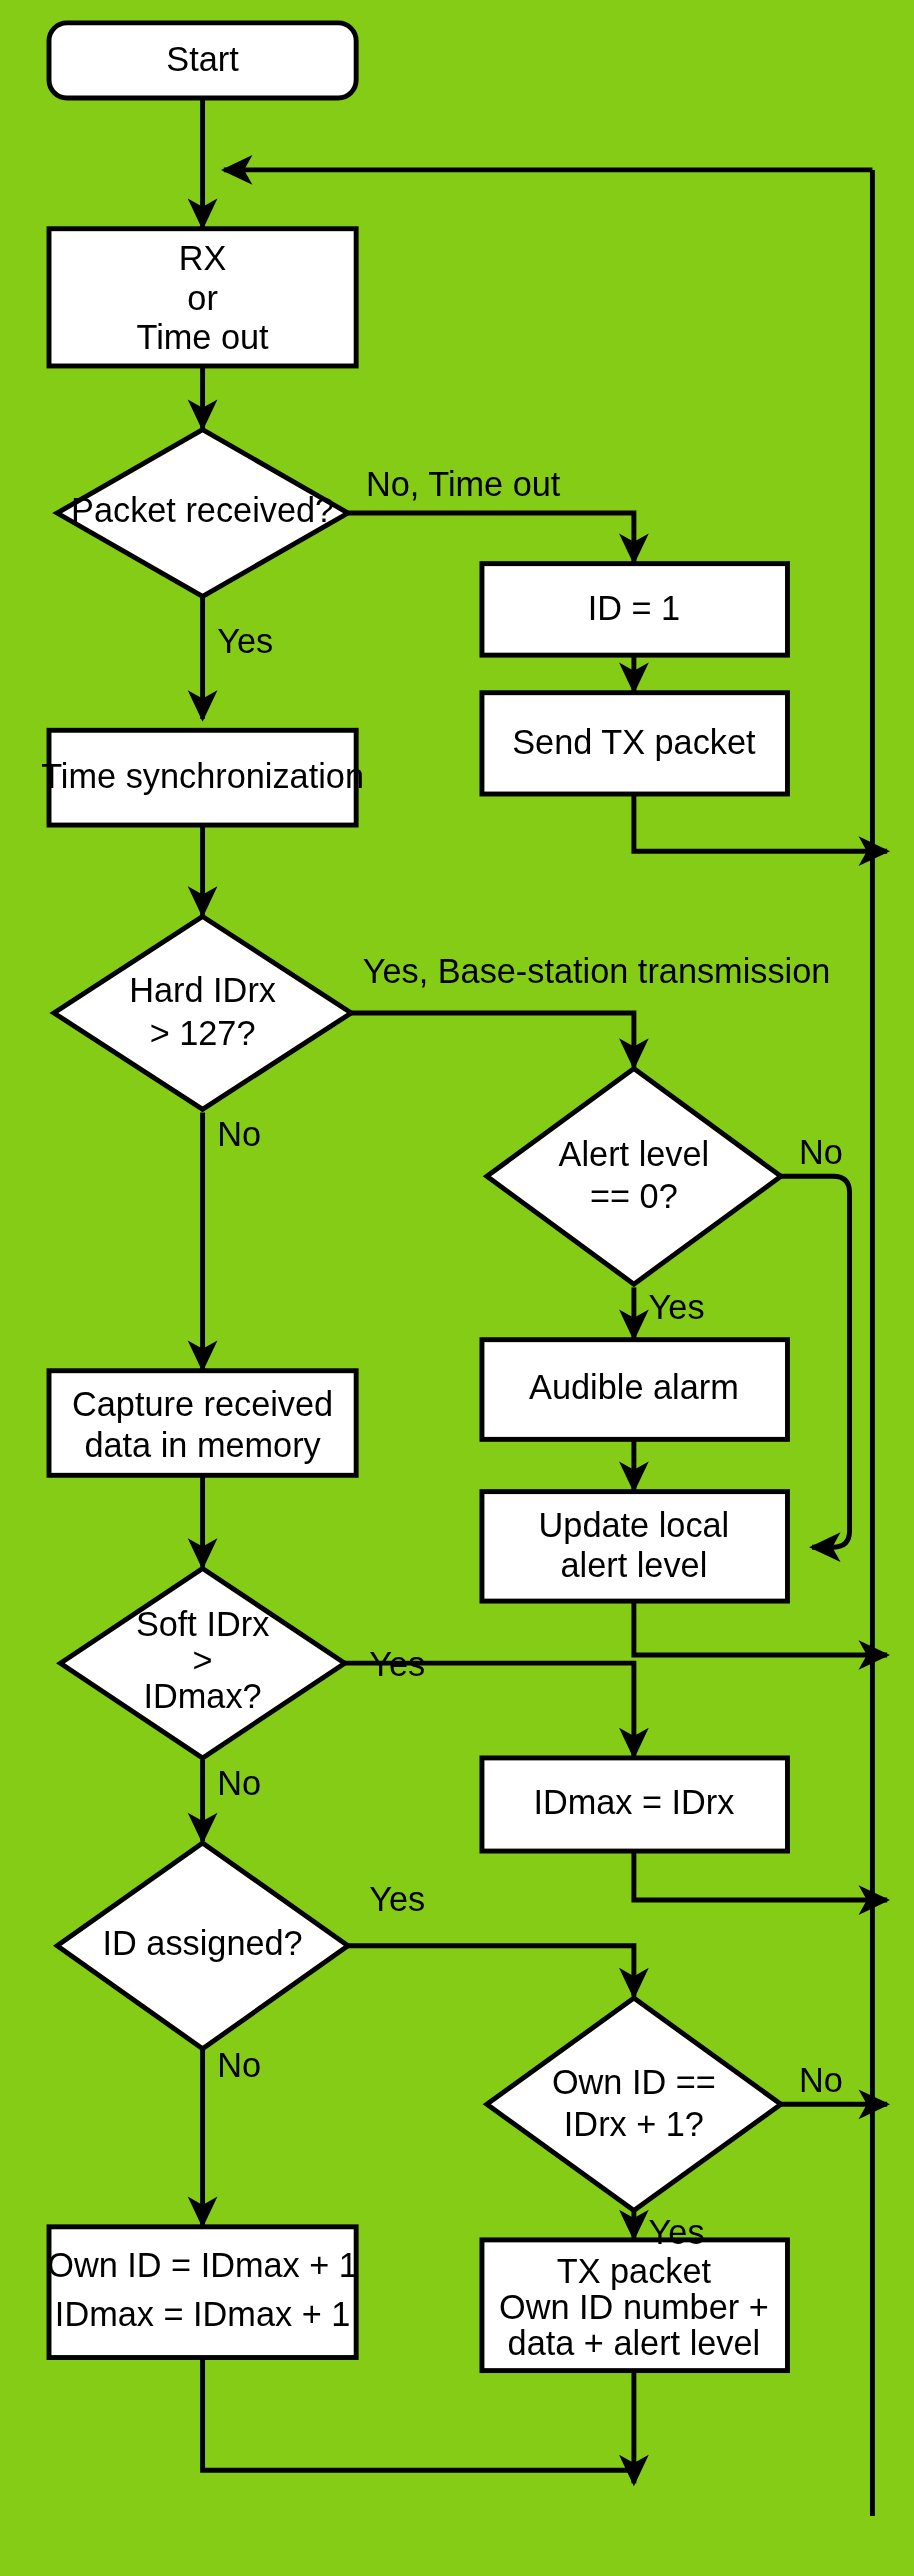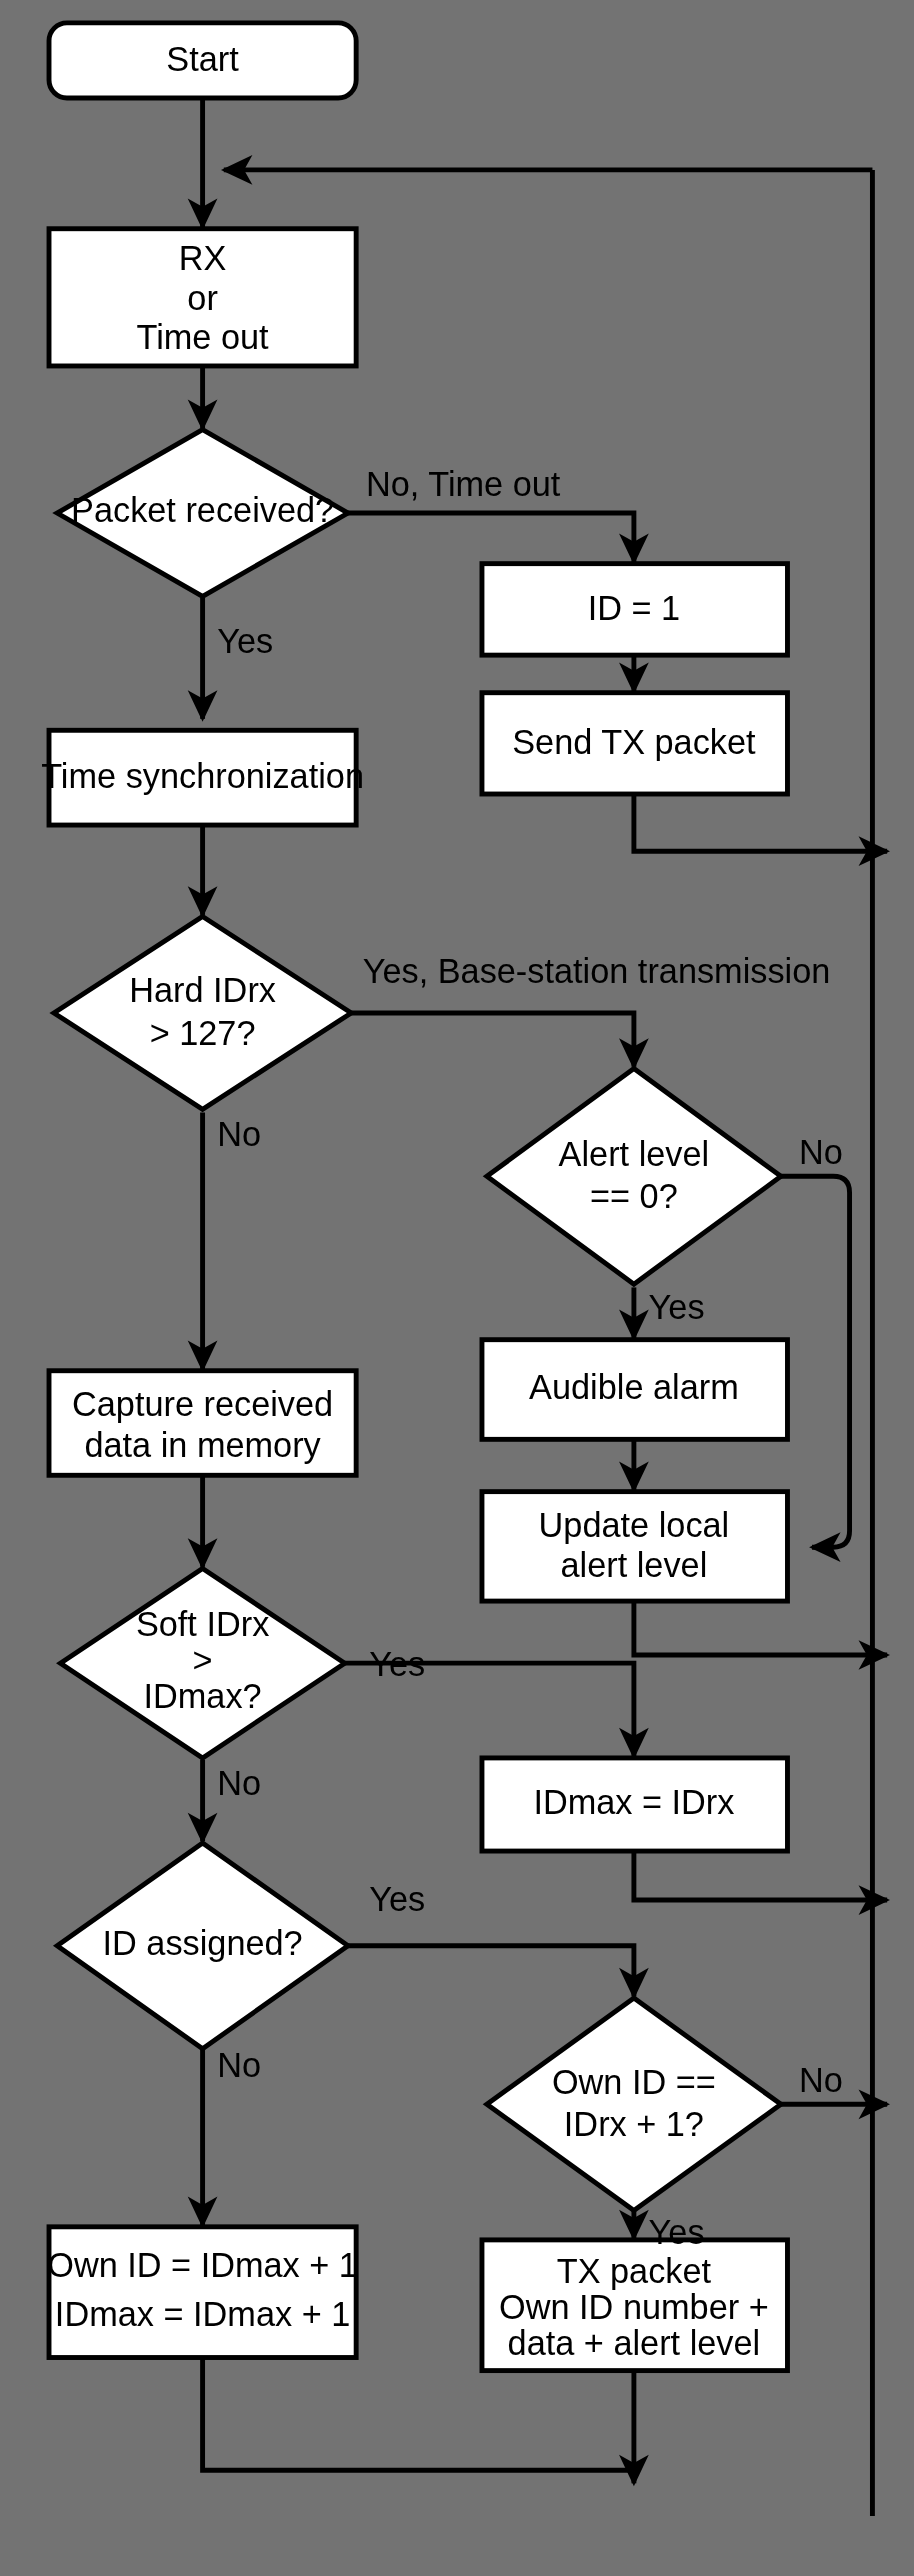--- a/index.html
+++ b/index.html
@@ -7,21 +7,21 @@
     padding: 0;
     background: #ffffff;
   }
   body {
     font-family: "Liberation Sans", sans-serif;
   }
   #canvas {
     position: relative;
     width: 915px;
     height: 2576px;
-    background: #737373;
+    background: #84cc16;
     overflow: hidden;
   }
   svg#flow {
     position: absolute;
     left: 0;
     top: 0;
     width: 915px;
     height: 2576px;
     display: block;
   }

